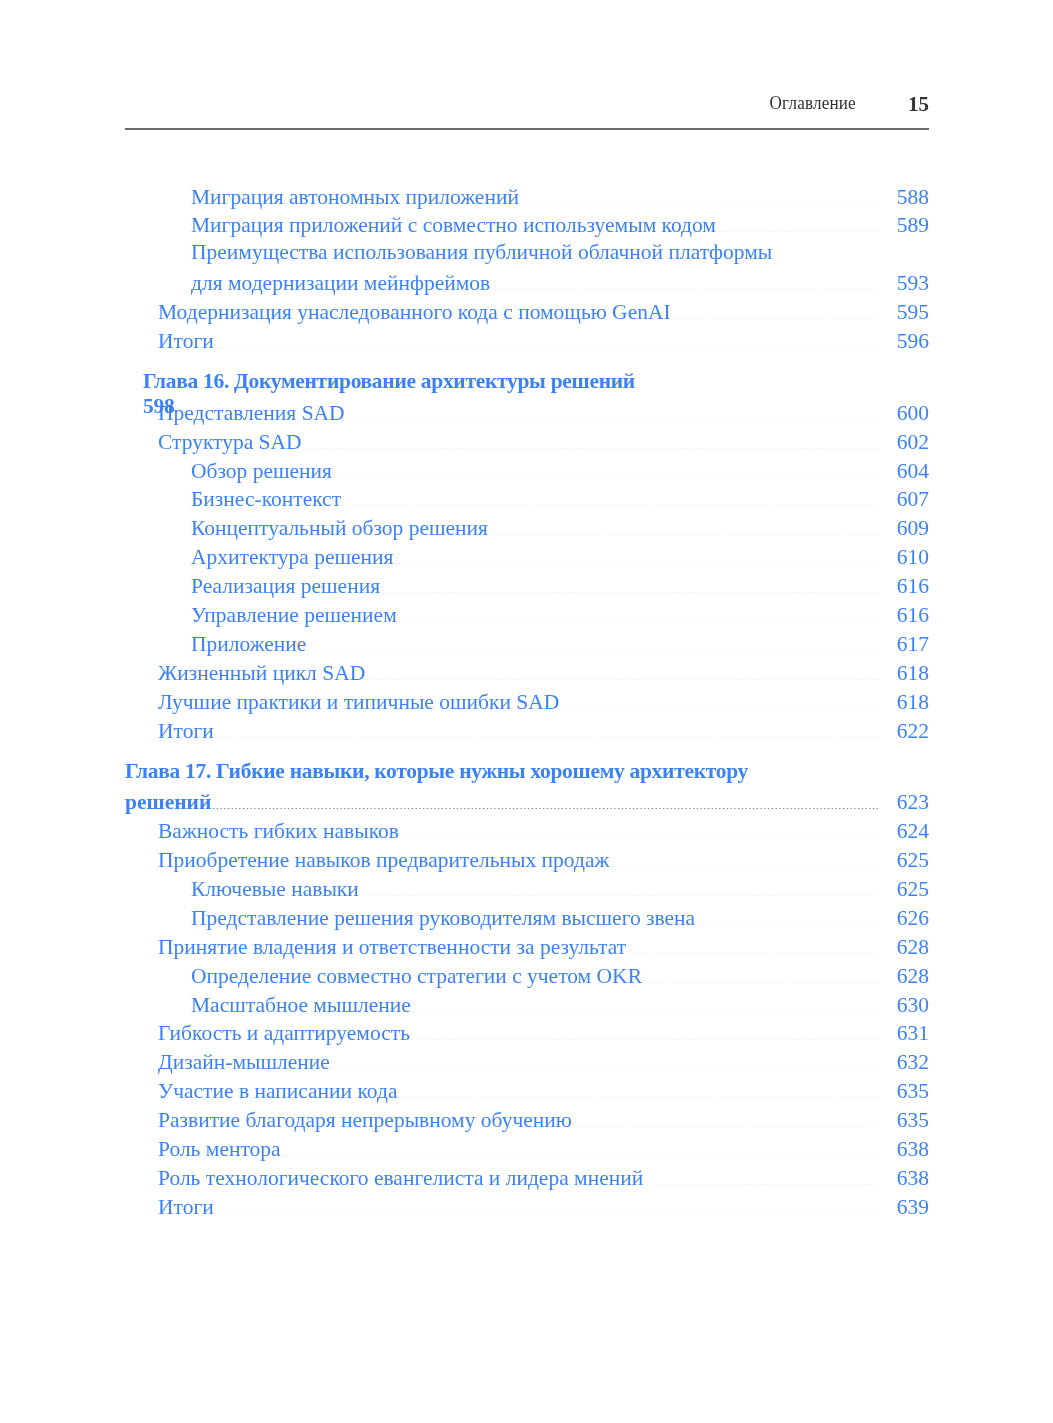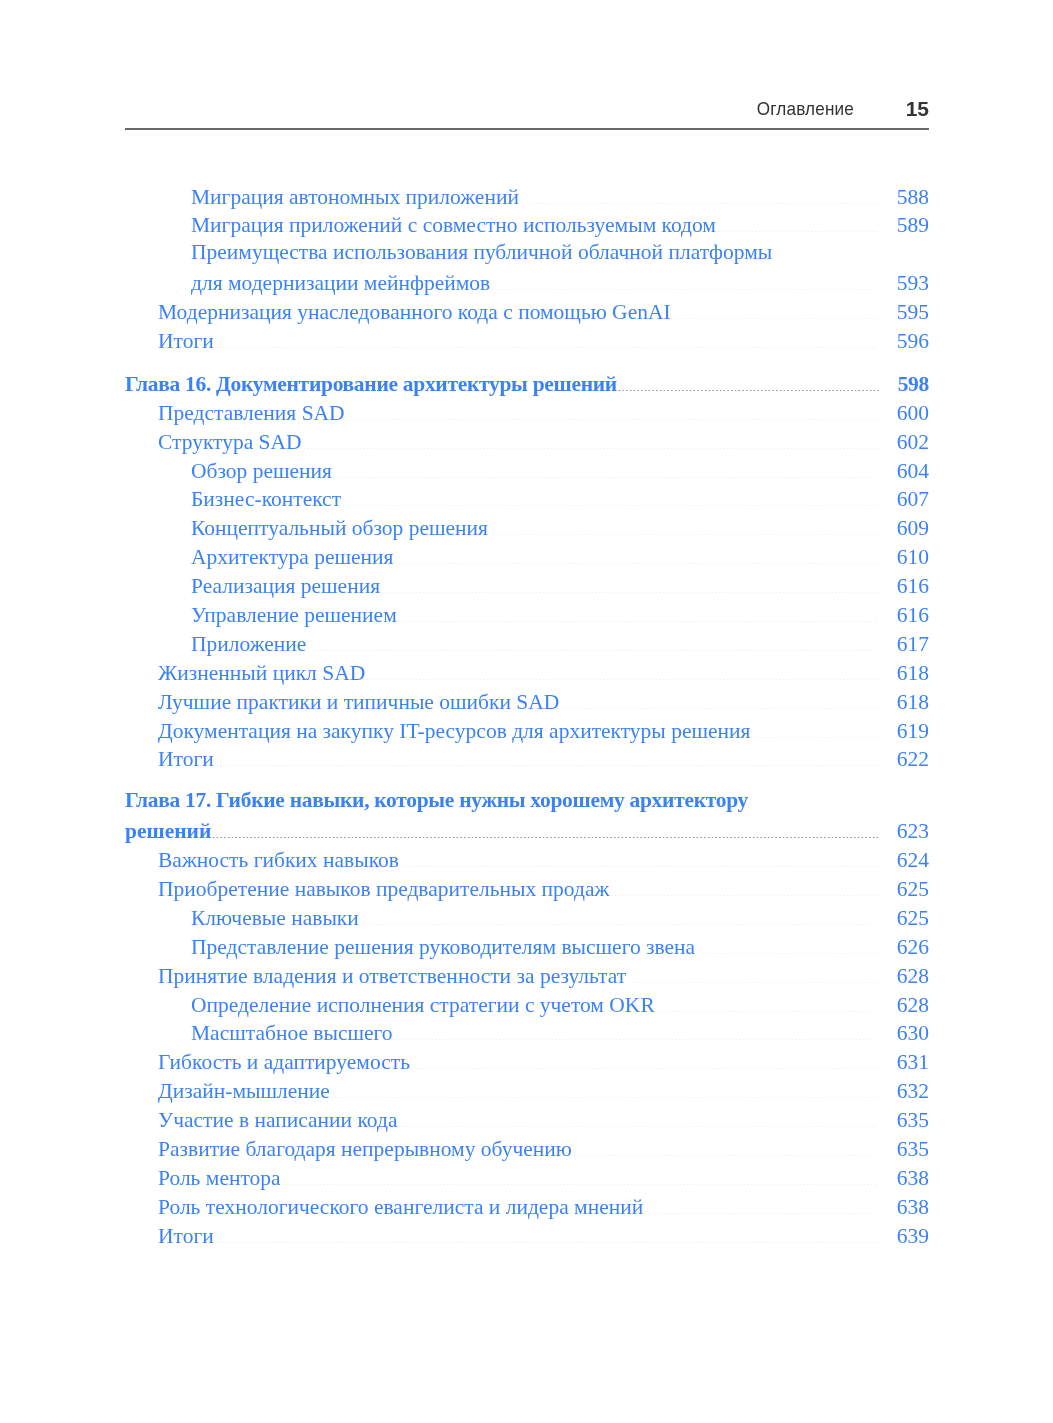--- a/index.html
+++ b/index.html
@@ -1,38 +1,38 @@
 <!DOCTYPE html>
 <html><head>
   <meta charset="utf-8">
   <style>
     html, body { margin: 0; padding: 0; background: #ffffff; }
     body { width: 1053px; height: 1423px; position: relative; overflow: hidden; }
     .page { position: absolute; left: 125px; top: 0; width: 804px; }
     .running-head {
       position: absolute; top: 92px; right: 0; left: 0; height: 34px;
-      display: flex; justify-content: flex-end; align-items: center;
-      font-family: Liberation Sans, sans-serif; color: #333;
+      display: flex; justify-content: flex-end; align-items: flex-start;
+      font-family: Liberation Serif, serif; color: #333;
     }
     .rh-title { font-size: 19px; letter-spacing: 0.2px; margin-right: 27px; transform: scaleX(0.9); transform-origin: right bottom; }
     .rh-page { font-size: 21px; font-weight: bold; margin-left: 25px; }
     .rule { position: absolute; top: 128px; left: 0; right: 0; height: 2px; background: #6a6a6a; }
     .toc { position: absolute; top: 182px; left: 0; right: 0;
       font-family: "Liberation Serif", serif; font-size: 21.5px; color: #3b82f6; }
     .entry { display: flex; align-items: baseline; height: 28.9px; white-space: nowrap; }
     .entry .t { flex: 0 0 auto; }
     .entry .dots { flex: 1 1 auto; overflow: hidden; margin: 0 1px; position: relative; height: 1em; }
     .entry .dots::after {
       content: "................................................................................................................................................................................................................................................................";
       position: absolute; left: 0; bottom: -3px; letter-spacing: 1px; font-size: 11px; color: #555;
     }
     .entry .p { flex: 0 0 auto; margin-left: 18px; }
     .l1 { padding-left: 33px; }
     .l2 { padding-left: 66px; }
-    .chapter { font-weight: bold; margin-top: 14px; letter-spacing: -0.3px; }
+    .chapter { font-weight: bold; margin-top: 14px; letter-spacing: -0.3px; flex-direction: column; }
     .wrap1 { height: 28.9px; white-space: nowrap; }
   </style>
 </head>
 <body>
 
 <div class="page">
   <div class="running-head">
     <span class="rh-title">Оглавление</span>
     <span class="rh-page">15</span>
   </div>
@@ -121,25 +121,20 @@
         <span class="t">Жизненный цикл SAD</span>
         <span class="dots"></span>
         <span class="p">618</span>
       </div>
     <div class="entry l1">
         <span class="t">Лучшие практики и типичные ошибки SAD</span>
         <span class="dots"></span>
         <span class="p">618</span>
       </div>
     <div class="entry l1">
-        <span class="t">Документация на закупку IT-ресурсов для архитектуры решения</span>
-        <span class="dots"></span>
-        <span class="p">619</span>
-      </div>
-    <div class="entry l1">
         <span class="t">Итоги</span>
         <span class="dots"></span>
         <span class="p">622</span>
       </div>
 
     <div class="wrap1 chapter">Глава 17. Гибкие навыки, которые нужны хорошему архитектору</div>
     <div class="entry" style="font-weight:bold;">
         <span class="t">решений</span>
         <span class="dots"></span>
         <span class="p" style="font-weight:normal;">623</span>
@@ -163,26 +158,26 @@
         <span class="t">Представление решения руководителям высшего звена</span>
         <span class="dots"></span>
         <span class="p">626</span>
       </div>
     <div class="entry l1">
         <span class="t">Принятие владения и ответственности за результат</span>
         <span class="dots"></span>
         <span class="p">628</span>
       </div>
     <div class="entry l2">
-        <span class="t">Определение исполнения стратегии с учетом OKR</span>
+        <span class="t">Определение совместно стратегии с учетом OKR</span>
         <span class="dots"></span>
         <span class="p">628</span>
       </div>
     <div class="entry l2">
-        <span class="t">Масштабное высшего</span>
+        <span class="t">Масштабное мышление</span>
         <span class="dots"></span>
         <span class="p">630</span>
       </div>
     <div class="entry l1">
         <span class="t">Гибкость и адаптируемость</span>
         <span class="dots"></span>
         <span class="p">631</span>
       </div>
     <div class="entry l1">
         <span class="t">Дизайн-мышление</span>

